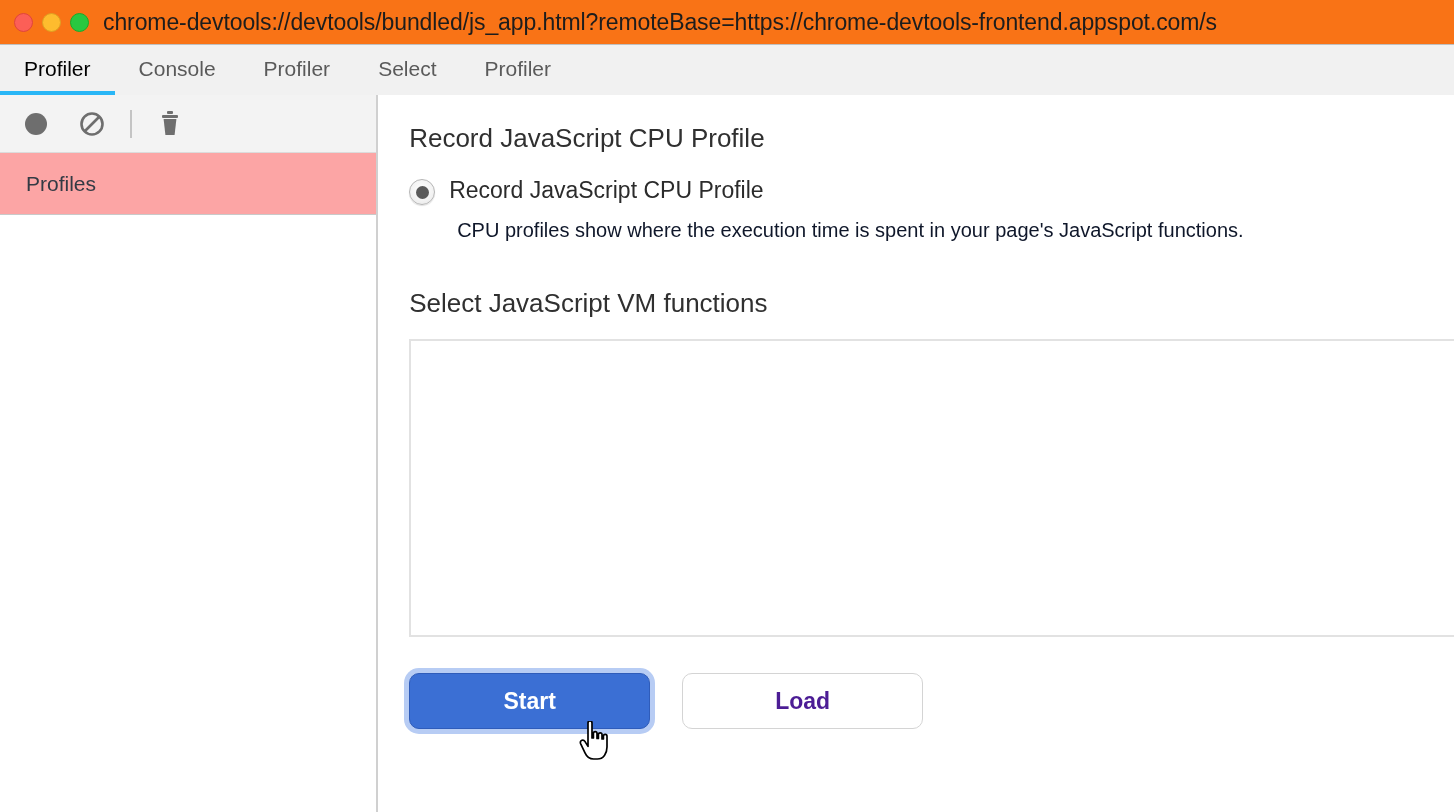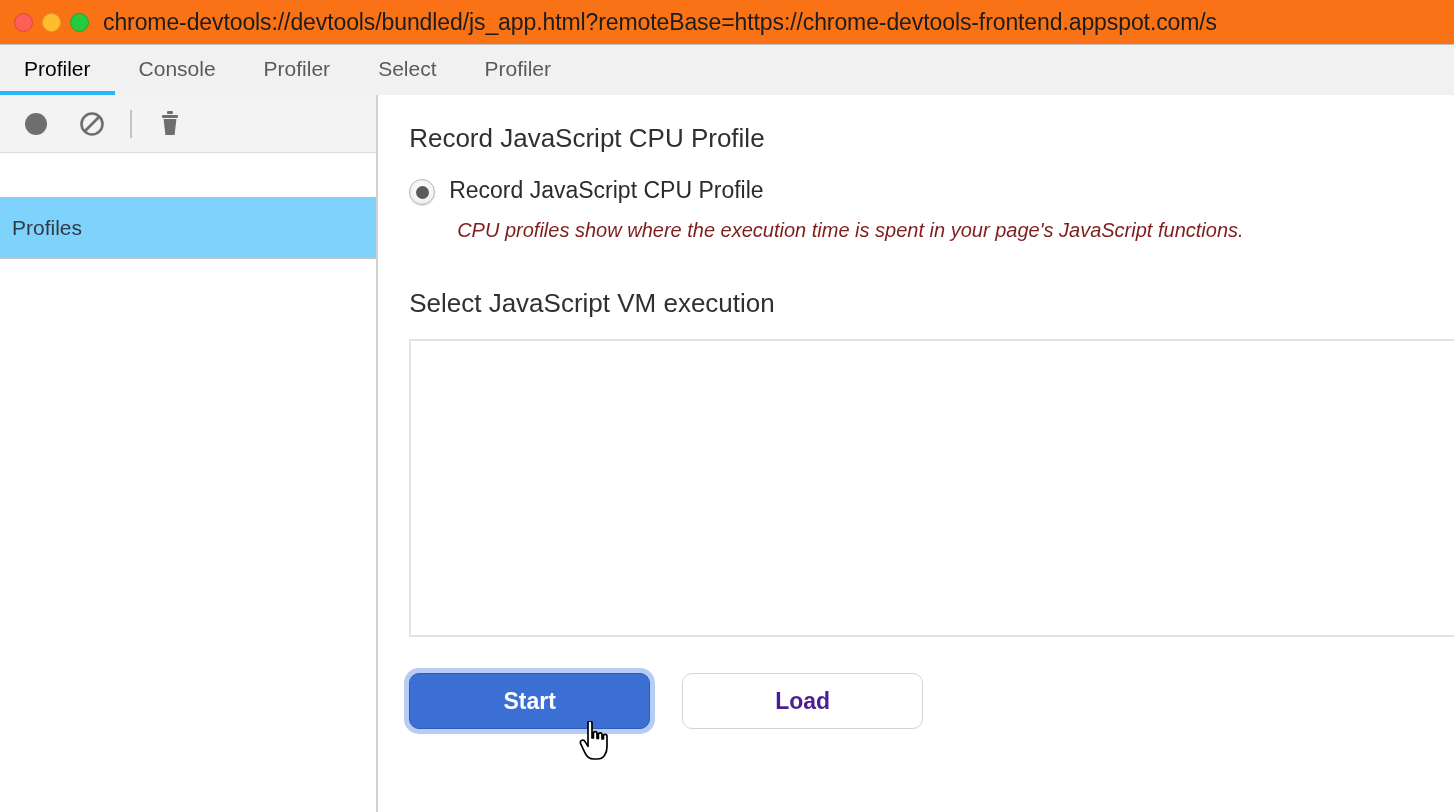--- a/index.html
+++ b/index.html
@@ -133,28 +133,27 @@
   .toolbar-sep {
     width: 2px;
     height: 28px;
     background: #c4c4c4;
     margin: 0 20px 0 20px;
     flex: 0 0 auto;
   }
 
   .profiles-header {
     height: 62px;
-    background: #7dd3fc;
+    background: #fca5a5;
     border-bottom: 1px solid #c9c9c9;
     display: flex;
     align-items: center;
-    padding-left: 12px;
+    padding-left: 26px;
     font-size: 21px;
     color: #333a44;
-    margin-top: 44px;
   }
   .profiles-list {
     flex: 1 1 auto;
     background: #ffffff;
   }
 
   
   .content {
     flex: 1 1 auto;
     height: 100%;
@@ -196,24 +195,23 @@
   }
   .radio-label {
     font-size: 23px;
     color: #2b2b2b;
     line-height: 1.3;
   }
   .radio-desc {
     margin-left: 48px;
     margin-top: 10px;
     font-size: 20px;
-    color: #7f1d1d;
+    color: #0f172a;
     line-height: 1.4;
     white-space: nowrap;
-    font-style: italic;
   }
   .section-title.second {
     margin-top: 44px;
     margin-bottom: 20px;
   }
   .vm-listbox {
     height: 298px;
     margin-right: 0;
     width: 1100px;
     background: #ffffff;
@@ -317,21 +315,21 @@
 
     <div class="section-title">Record JavaScript CPU Profile</div>
 
     <div class="radio-row">
       <span class="radio"></span>
       <span class="radio-label">Record JavaScript CPU Profile</span>
     </div>
 
     <div class="radio-desc">CPU profiles show where the execution time is spent in your page's JavaScript functions.</div>
 
-    <div class="section-title second">Select JavaScript VM execution</div>
+    <div class="section-title second">Select JavaScript VM functions</div>
 
     <div class="vm-listbox"></div>
 
     <div class="button-row">
       <div class="btn btn-primary">Start</div>
       <div class="btn btn-secondary">Load</div>
     </div>
 
   </div>
 </div>

